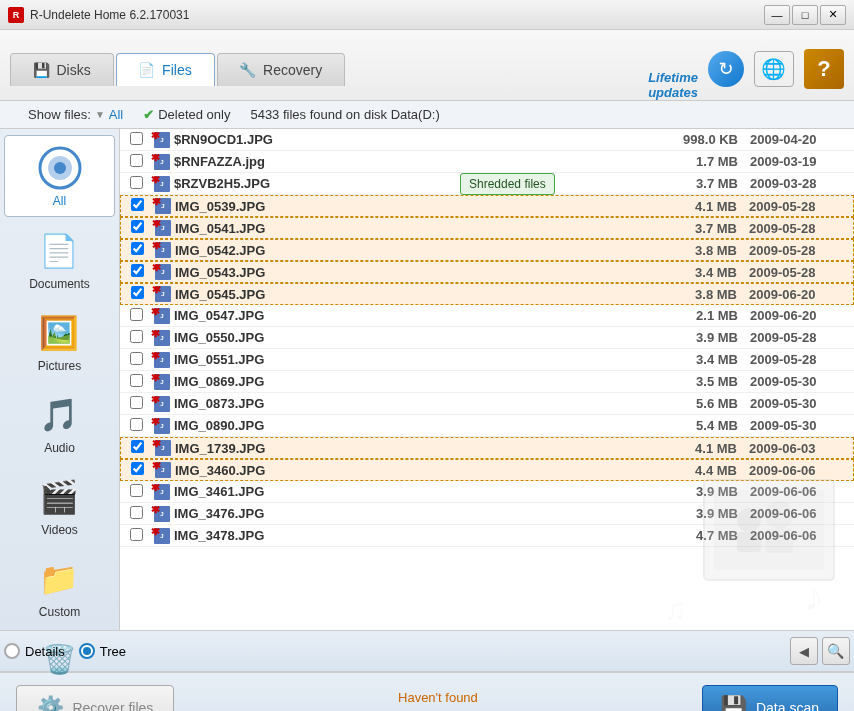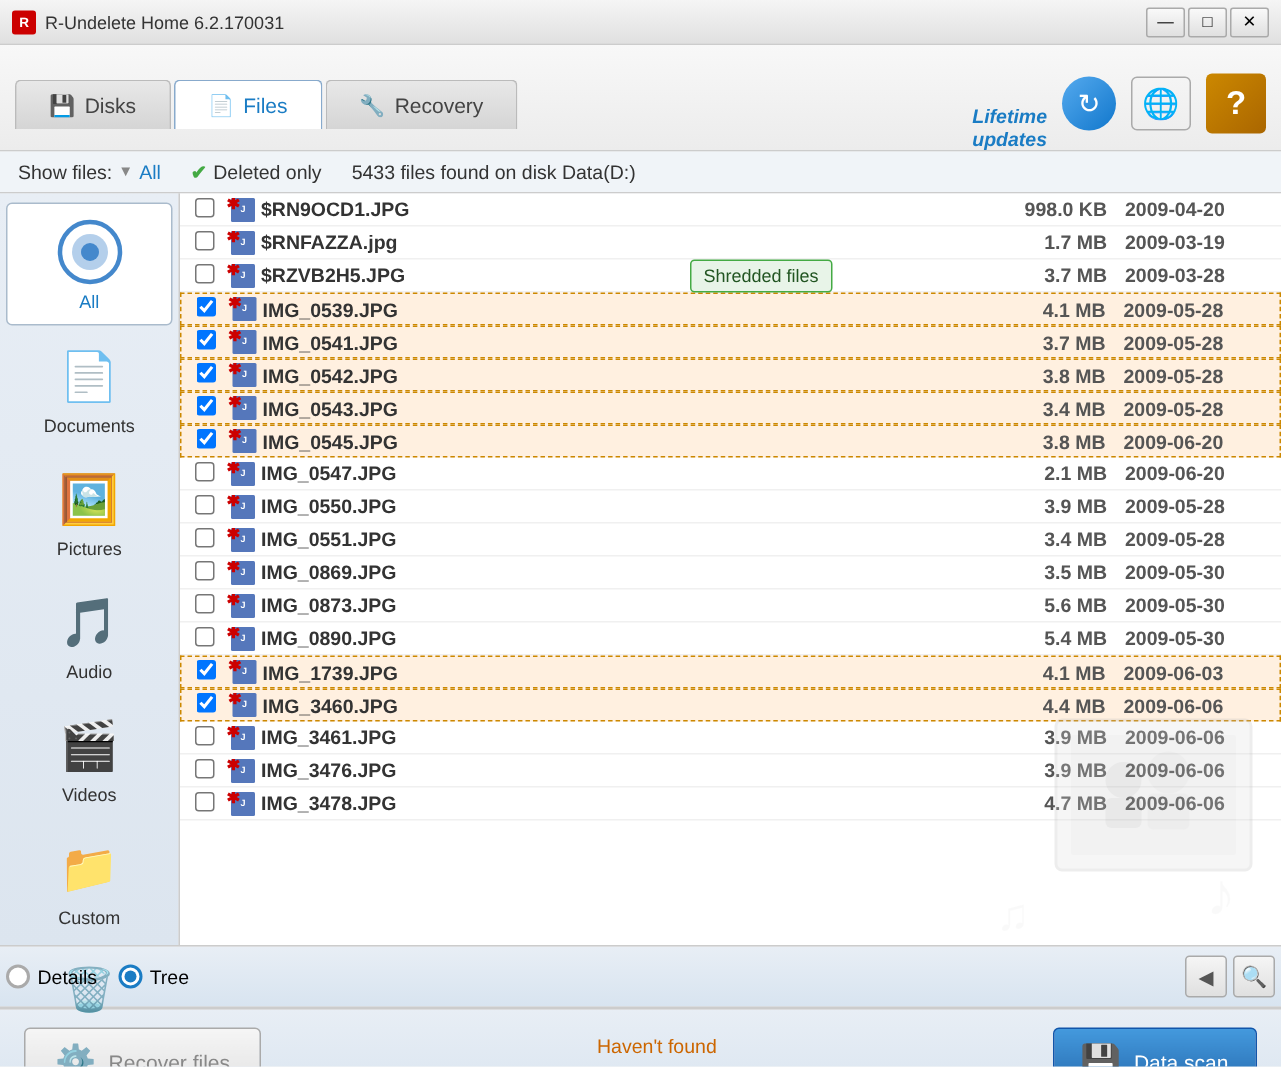--- a/index.html
+++ b/index.html
@@ -168,21 +168,21 @@
       justify-content: center;
       color: white;
       font-size: 22px;
       font-weight: bold;
       cursor: pointer;
     }
 
     
     .toolbar-strip {
       background: #f0f4f8;
-      padding: 6px 12px;
+      padding: 6px 28px;
       display: flex;
       align-items: center;
       gap: 20px;
       border-bottom: 1px solid #ccc;
     }
     .toolbar-item {
       display: flex;
       align-items: center;
       gap: 4px;
       color: #333;

